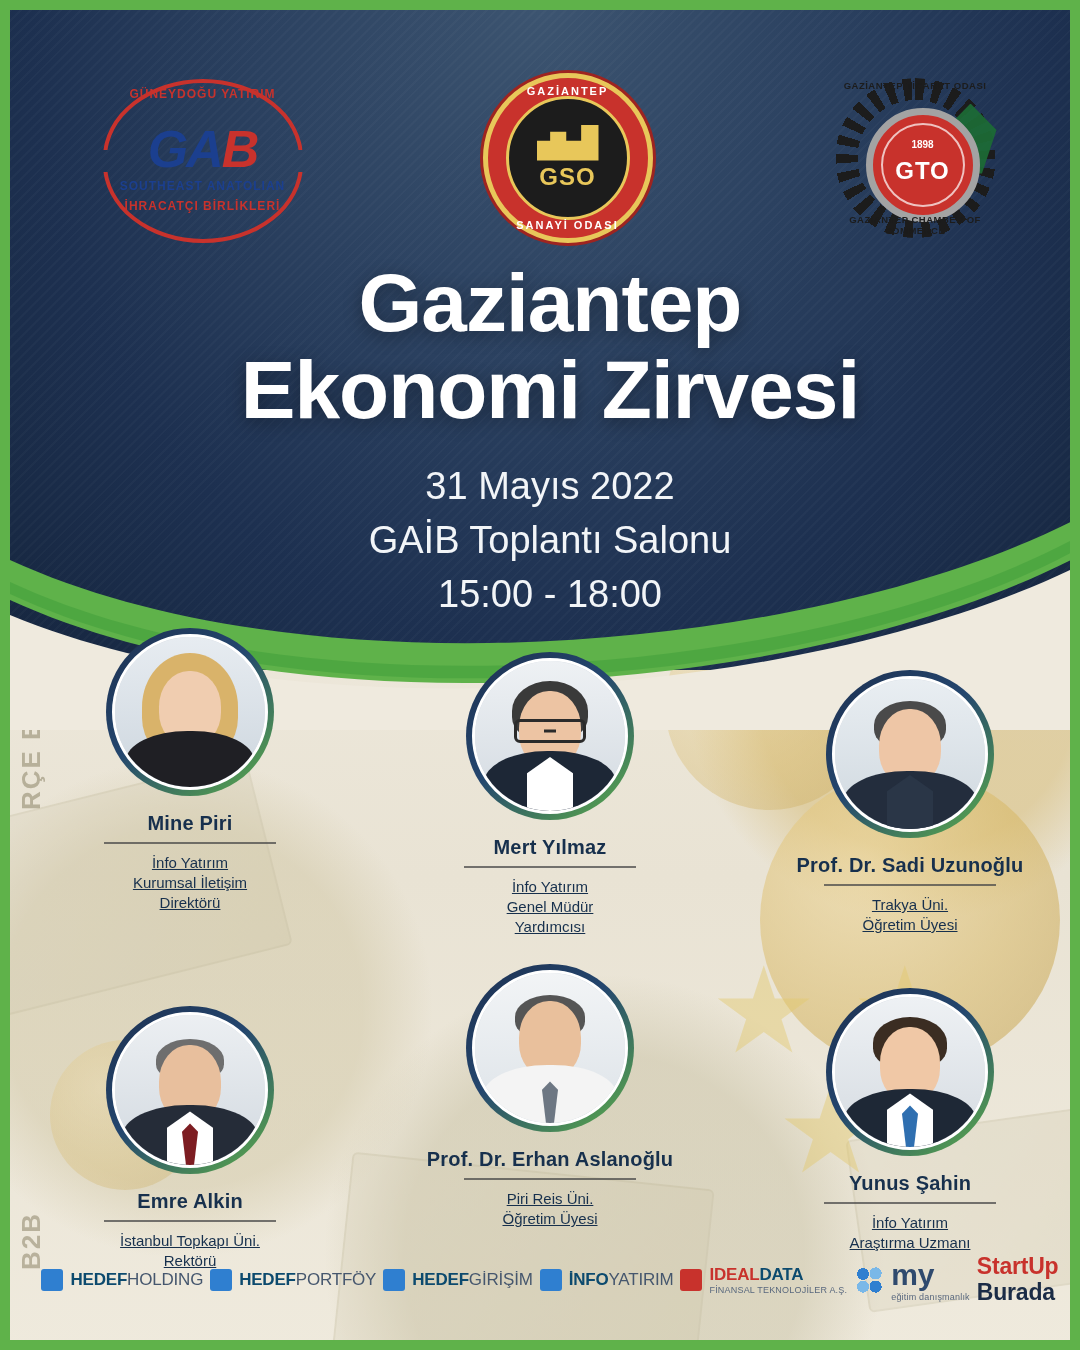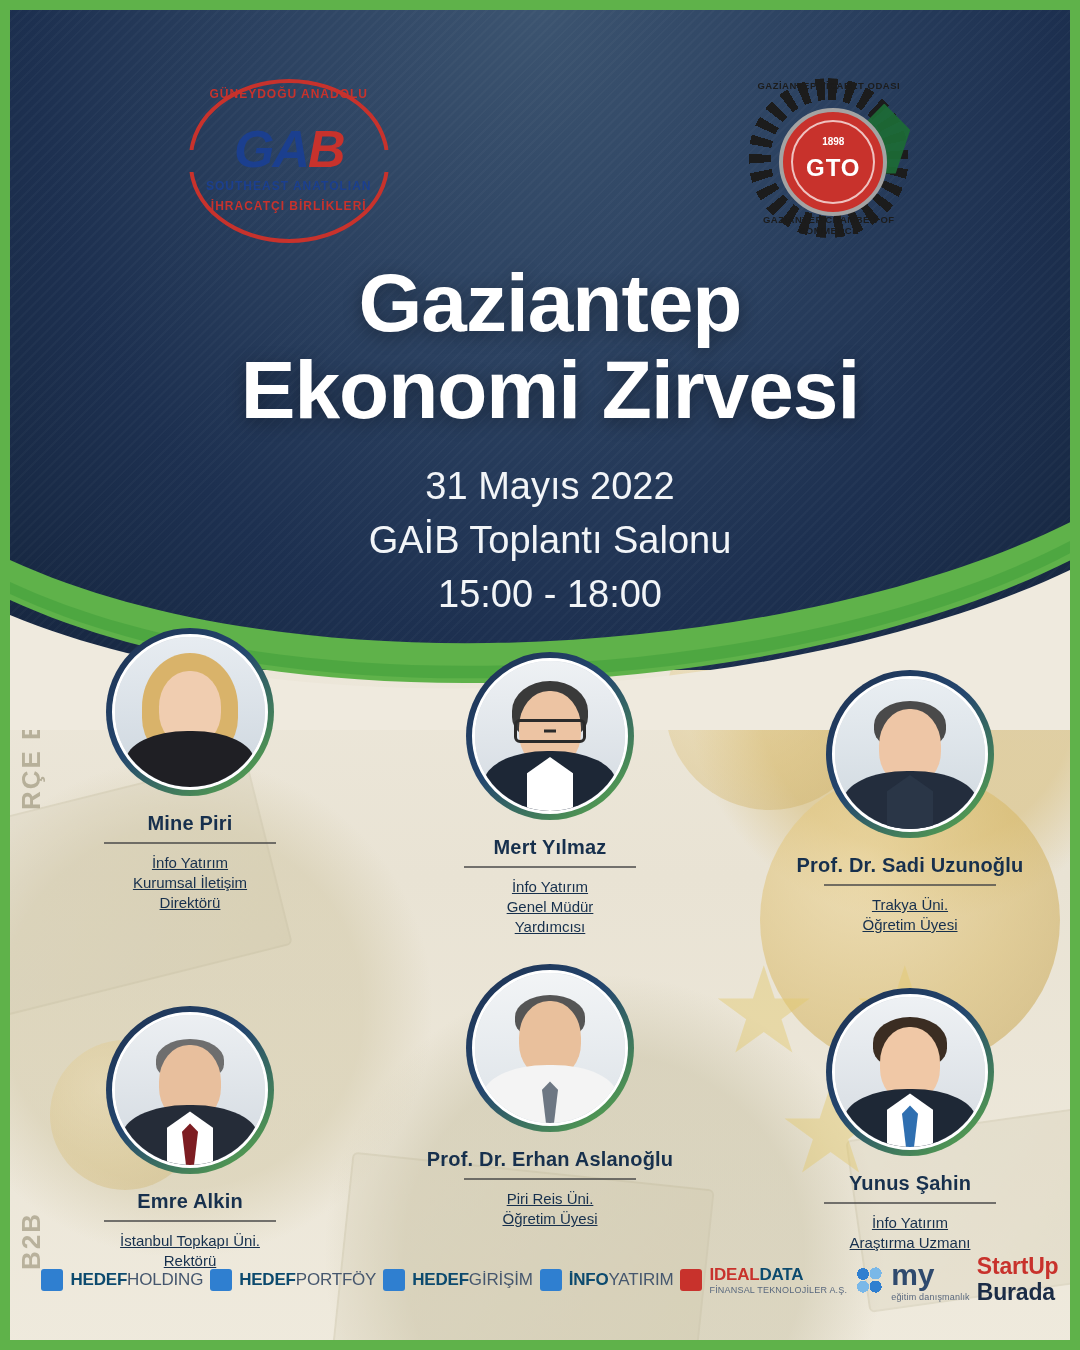--- a/index.html
+++ b/index.html
@@ -218,21 +218,21 @@
       repeating-conic-gradient(#1c1c1c 0deg 7deg, rgba(0,0,0,0) 7deg 14deg);
     -webkit-mask: radial-gradient(circle, transparent 0 58px, #000 58px 80px, transparent 80px);
             mask: radial-gradient(circle, transparent 0 58px, #000 58px 80px, transparent 80px);
   }
   .gto .globe {
     position: absolute;
     left: 38px; top: 30px;
     width: 100px; height: 100px;
     border-radius: 50%;
     background: #c8322c;
-    border: 4px solid #a3a3a3;
+    border: 7px solid #a3a3a3;
     overflow: hidden;
   }
   .gto .globe::before {
     content: "";
     position: absolute;
     inset: 8px;
     border-radius: 50%;
     border: 2px solid rgba(255,255,255,.7);
   }
   .gto .globe-text {
@@ -505,28 +505,36 @@
   <svg class="swoosh" viewBox="0 0 1080 420" preserveAspectRatio="none">
     <path d="M0,130 C300,268 820,222 1080,82 L1080,120 C820,262 300,308 0,170 Z" fill="#5fb24a"></path>
     <path d="M0,152 C300,292 830,244 1080,100 L1080,112 C830,258 300,304 0,164 Z" fill="#3f9e3a" opacity="0.55"></path>
   </svg>
 
   <div class="logos">
 
     <div class="logo-box gaib">
       <div class="ring-top"></div>
       <div class="ring-bot"></div>
-      <div class="arc-label arc-top">GÜNEYDOĞU ANADOLU</div>
+      <div class="arc-label arc-top">GÜNEYDOĞU YATIRIM</div>
       <div class="gaib-text">
         <span>GA</span><span class="b">B</span>
       </div>
       <div class="arc-label arc-mid">SOUTHEAST ANATOLIAN</div>
       <div class="arc-label arc-bottom">İHRACATÇI BİRLİKLERİ</div>
     </div>
 
+    <div class="logo-box gso">
+      <div class="top-word">GAZİANTEP</div>
+      <div class="inner">
+        <div class="factory"></div>
+        <div class="gso-word">GSO</div>
+      </div>
+      <div class="bot-word">SANAYİ ODASI</div>
+    </div>
 
     <div class="logo-box gto">
       <div class="gear"></div>
       <div class="leaf"></div>
       <div class="ring-text rt-top">GAZİANTEP TİCARET ODASI</div>
       <div class="globe">
         <div class="year">1898</div>
         <div class="globe-text">GTO</div>
       </div>
       <div class="ring-text rt-bottom">GAZIANTEP CHAMBER OF COMMERCE</div>

